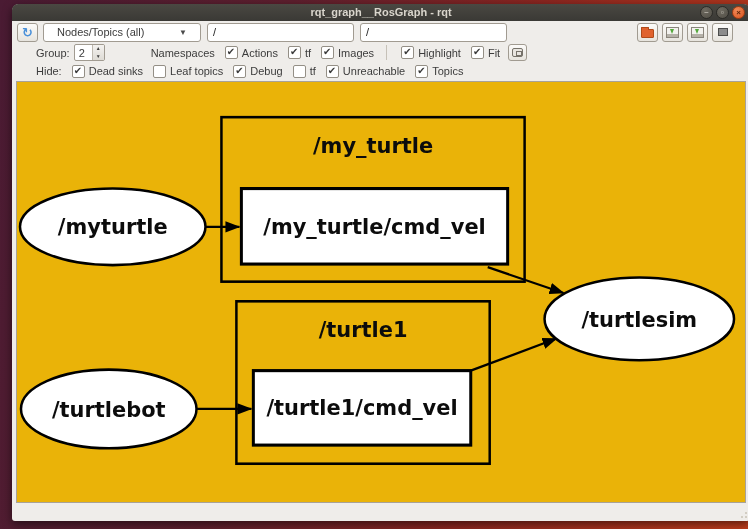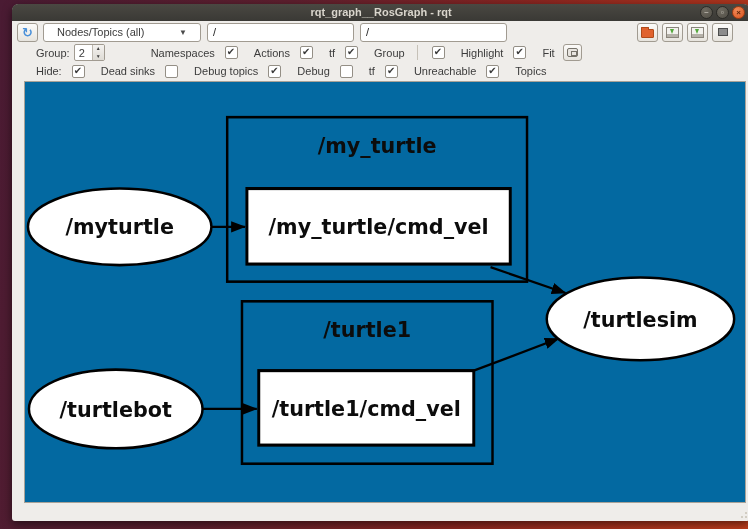--- a/index.html
+++ b/index.html
@@ -65,35 +65,35 @@
     height:3px; background:#b5b1a9; }
   .icon-square { width:10px; height:8px; background:#8c8c8c; border:1px solid #4d4d4d; }
   
   .spin { display:inline-flex; height:17px; margin-left:4px; border:1px solid #a19b91;
     border-radius:2px; background:#fff; overflow:hidden; }
   .spin .val { width:17px; padding-left:4px; line-height:16px; }
   .spin .arrows { width:12px; display:flex; flex-direction:column;
     background:linear-gradient(#f4f2ef,#dedbd5); border-left:1px solid #beb9b0; }
   .spin .arrows span { flex:1; font-size:5px; line-height:7px; text-align:center; color:#3f3f3f; }
   
-  .cb { display:inline-flex; align-items:center; gap:16px; margin-left:10px; }
+  .cb { display:inline-flex; align-items:center; gap:4px; margin-left:10px; }
   .cb .box { width:13px; height:13px; background:#fff; border:1px solid #948f86;
     border-radius:2px; position:relative; }
   .cb.checked .box:after { content:"\2714"; position:absolute; left:1px; top:-1px;
     font-size:10px; color:#3a3a3a; }
   .vsep { width:1px; height:15px; background:#c6c1b8; margin:0 4px 0 12px; }
   .fitbtn { margin-left:8px; }
   .icon-fit { width:11px; height:9px; border:1px solid #76726a; border-radius:2px;
     background:#e8e5e0; position:relative; }
   .icon-fit:before { content:""; position:absolute; left:3px; top:2px; width:4px; height:3px;
     border:1px solid #76726a; }
   .lbl { margin-left:19px; }
   .nslbl { margin-left:6px;padding-left:40px; }
   
-  .canvas { flex:1; margin:1px 4px 0 12px; background:#0369a1; border:1px solid #a8a298;
+  .canvas { flex:1; margin:1px 4px 0 4px; background:#eab308; border:1px solid #a8a298;
     position:relative; }
   .canvas svg { position:absolute; inset:0; width:100%; height:100%; }
   
   .footer { height:18px; flex:0 0 18px; position:relative; }
   .grip { position:absolute; right:3px; bottom:3px; width:10px; height:10px; }
   .grip i { position:absolute; width:2px; height:2px; background:#c8c2b6; border-radius:50%; }
   .grip i:nth-child(1){right:0;bottom:0} .grip i:nth-child(2){right:4px;bottom:0}
   .grip i:nth-child(3){right:0;bottom:4px}
   text.glabel { font-family:"DejaVu Sans",sans-serif; font-weight:bold; font-size:21px; fill:#0c0c0c; }
 </style>
@@ -159,21 +159,21 @@
       <span class="cb checked">
         <span class="box"></span>
         <span>Actions</span>
       </span>
       <span class="cb checked">
         <span class="box"></span>
         <span>tf</span>
       </span>
       <span class="cb checked">
         <span class="box"></span>
-        <span>Group</span>
+        <span>Images</span>
       </span>
       <span class="vsep"></span>
       <span class="cb checked">
         <span class="box"></span>
         <span>Highlight</span>
       </span>
       <span class="cb checked">
         <span class="box"></span>
         <span>Fit</span>
       </span>
@@ -183,21 +183,21 @@
     </div>
 
     <div class="row row3">
       <span class="lbl">Hide:</span>
       <span class="cb checked">
         <span class="box"></span>
         <span>Dead sinks</span>
       </span>
       <span class="cb">
         <span class="box"></span>
-        <span>Debug topics</span>
+        <span>Leaf topics</span>
       </span>
       <span class="cb checked">
         <span class="box"></span>
         <span>Debug</span>
       </span>
       <span class="cb">
         <span class="box"></span>
         <span>tf</span>
       </span>
       <span class="cb checked">

